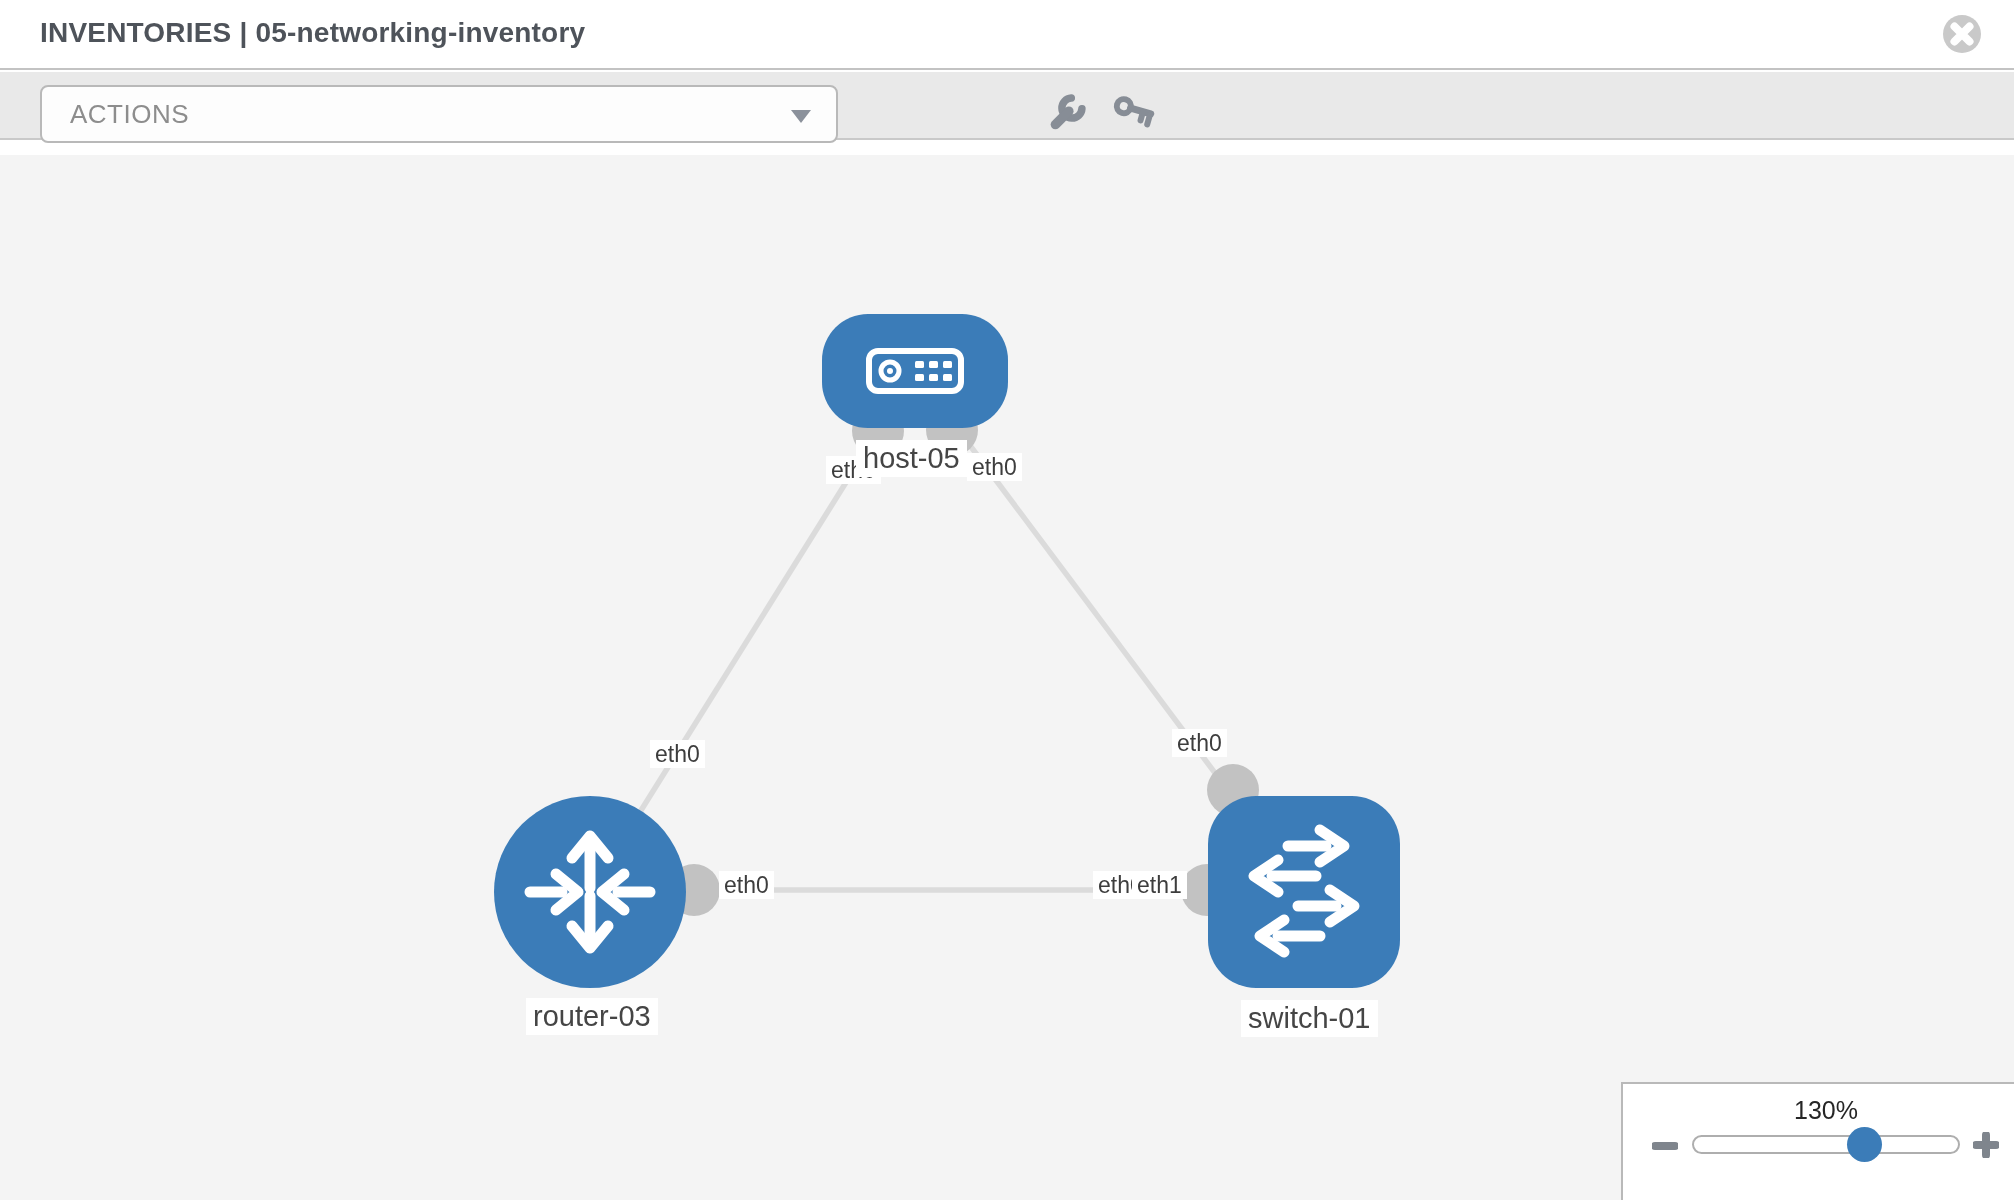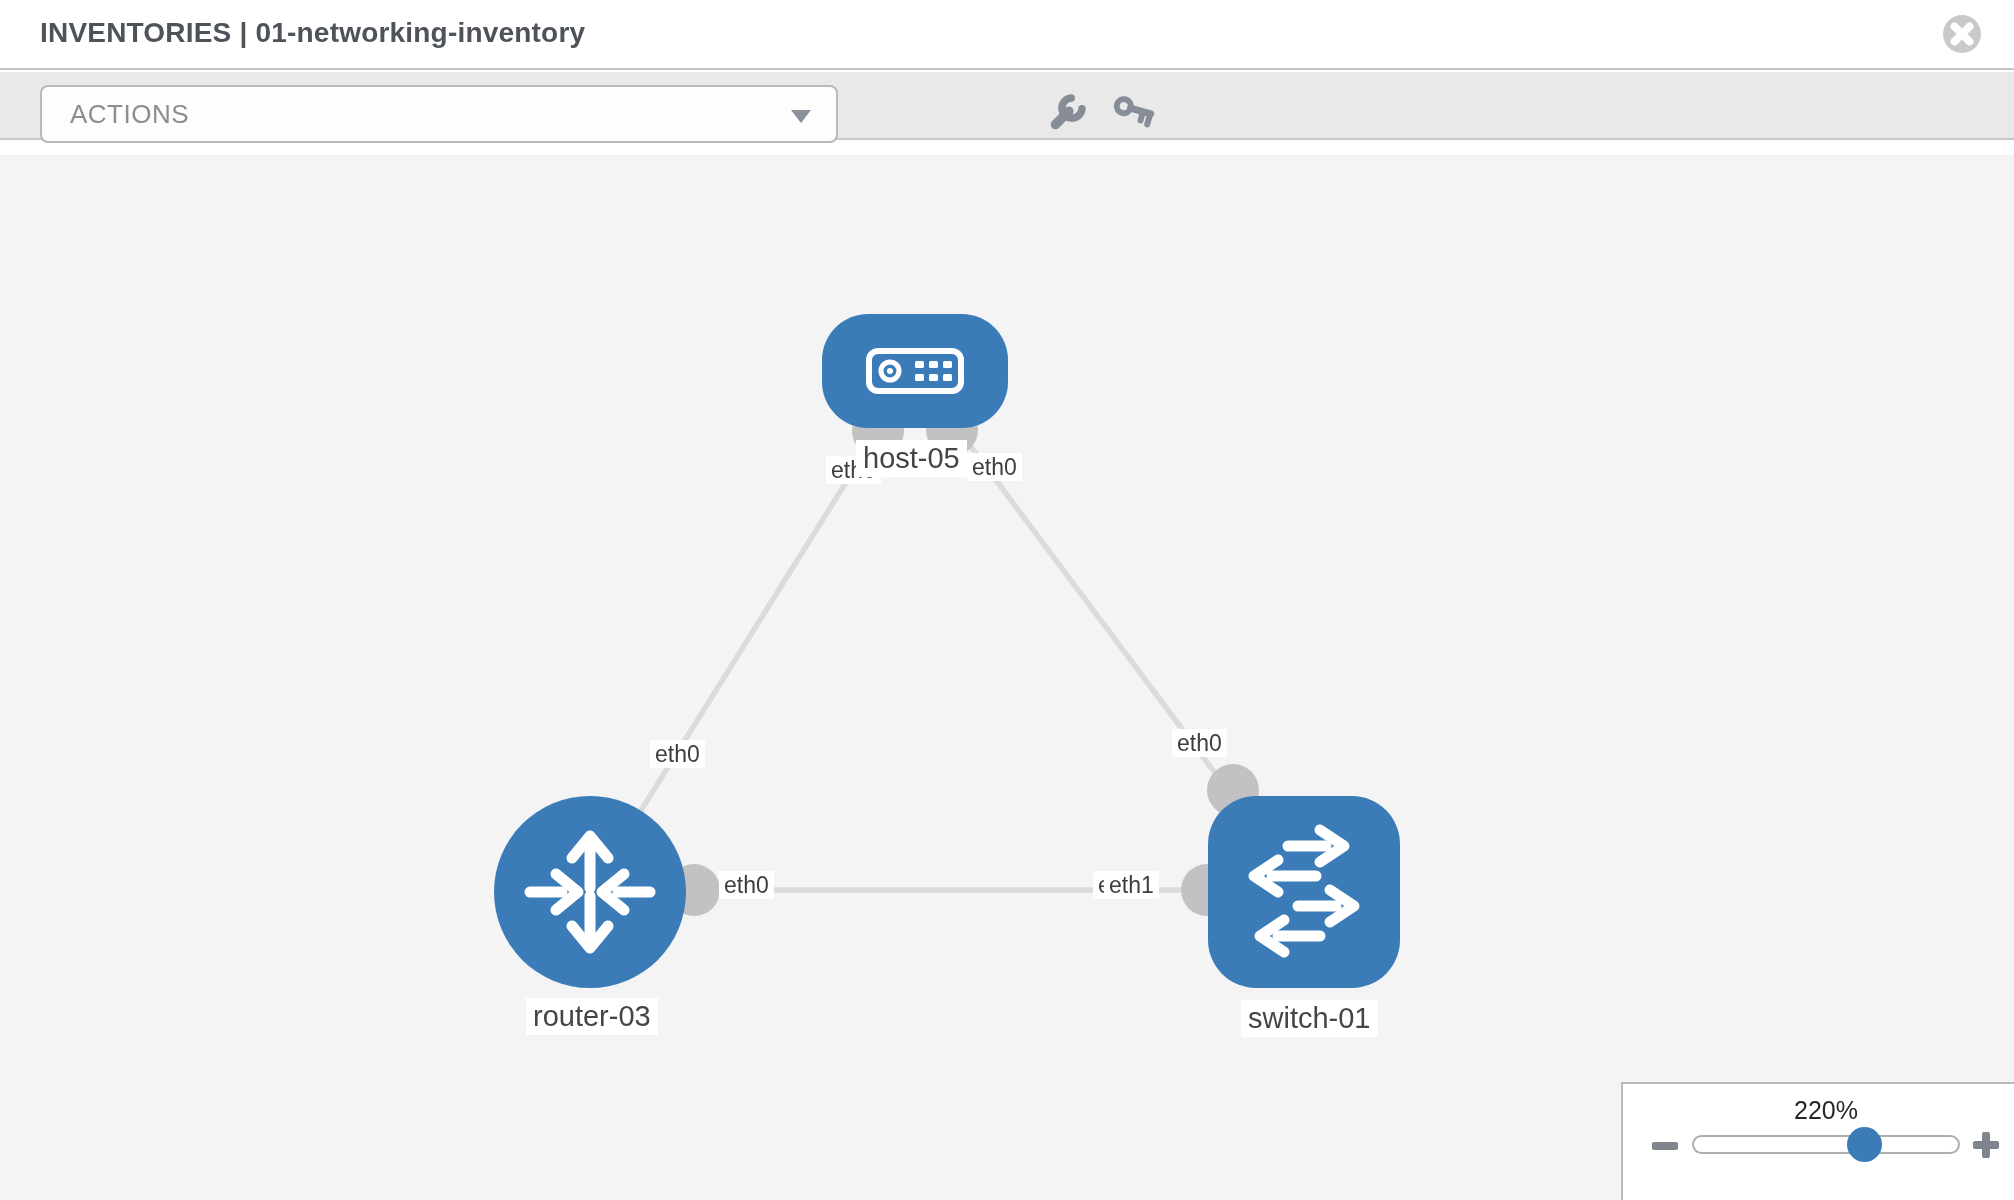--- a/index.html
+++ b/index.html
@@ -31,21 +31,21 @@
   .zoom-level{position:absolute;left:69px;top:12px;width:268px;text-align:center;font-size:25px;color:#262626;}
   .zoom-minus{position:absolute;left:29px;top:49px;width:26px;height:26px;cursor:pointer;}
   .zoom-plus{position:absolute;left:350px;top:48px;width:26px;height:26px;cursor:pointer;}
   .slider-track{position:absolute;left:69px;top:51px;width:268px;height:19px;background:#ffffff;border:2px solid #aeaeae;border-radius:11px;box-sizing:border-box;cursor:pointer;}
   .slider-thumb{position:absolute;left:224px;top:43px;width:35px;height:35px;border-radius:50%;background:#3b7cb8;cursor:grab;}
 </style>
 </head>
 <body>
 
 <div class="header">
-  <div class="page-title">INVENTORIES | 01-networking-inventory</div>
+  <div class="page-title">INVENTORIES | 05-networking-inventory</div>
   <div class="close-btn">
     <svg width="44" height="44" viewBox="0 0 44 44">
       <circle cx="22" cy="23" r="19" fill="#c9c9c9"></circle>
       <path d="M14.5 15.5 L29.5 30.5 M29.5 15.5 L14.5 30.5" stroke="#ffffff" stroke-width="8" stroke-linecap="round" fill="none"></path>
     </svg>
   </div>
 </div>
 
 <div class="toolbar">
   <div class="dropdown dd-actions">
@@ -137,28 +137,28 @@
       </g>
     </g>
   </svg>
 
   <div class="iflabel" style="left:826px;top:301px;">eth0</div>
   <div class="iflabel" style="left:967px;top:298px;">eth0</div>
   <div class="iflabel" style="left:650px;top:585px;">eth0</div>
   <div class="iflabel" style="left:1172px;top:574px;">eth0</div>
   <div class="iflabel" style="left:719px;top:716px;">eth0</div>
   <div class="iflabel" style="left:1093px;top:716px;">eth0</div>
-  <div class="iflabel" style="left:1104px;top:716px;">eth1</div>
+  <div class="iflabel" style="left:1132px;top:716px;">eth1</div>
 
   <div class="nodelabel" style="left:856px;top:285px;">host-05</div>
   <div class="nodelabel" style="left:526px;top:843px;">router-03</div>
   <div class="nodelabel" style="left:1241px;top:845px;">switch-01</div>
 
   <div class="zoom-widget">
-    <div class="zoom-level">220%</div>
+    <div class="zoom-level">130%</div>
     <div class="zoom-minus">
       <svg width="26" height="26" viewBox="0 0 26 26">
         <path d="M3 13 L23 13" stroke="#7f858d" stroke-width="8" stroke-linecap="round"></path>
       </svg>
     </div>
     <div class="slider-track"></div>
     <div class="slider-thumb"></div>
     <div class="zoom-plus">
       <svg width="26" height="26" viewBox="0 0 26 26">
         <path d="M3 13 L23 13 M13 3 L13 23" stroke="#7f858d" stroke-width="8" stroke-linecap="round"></path>

